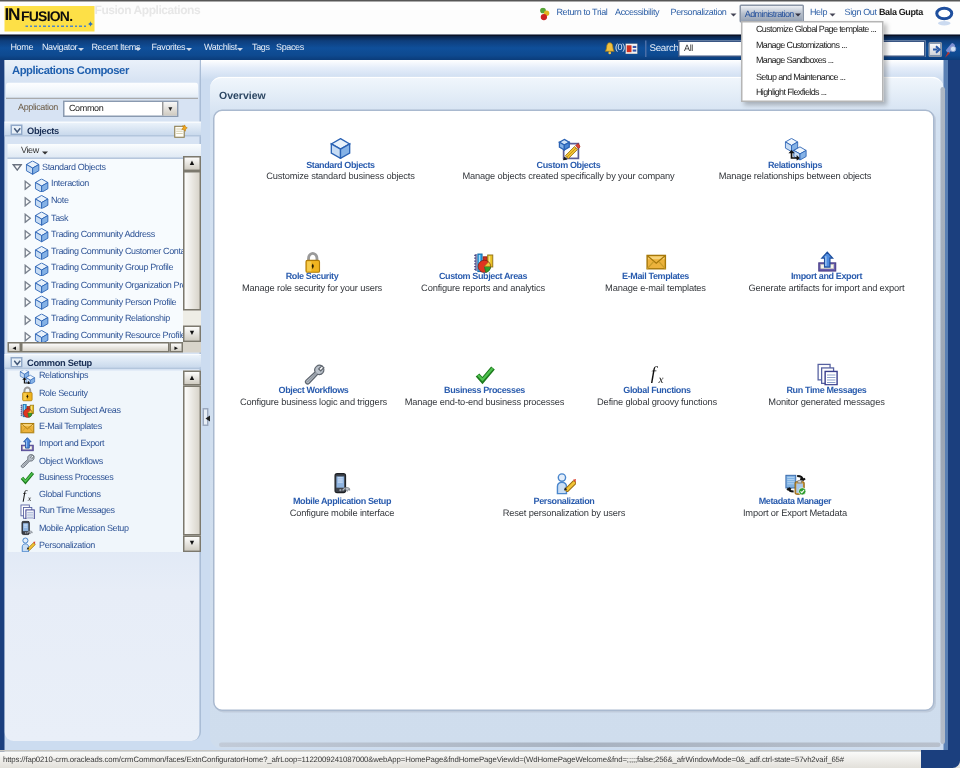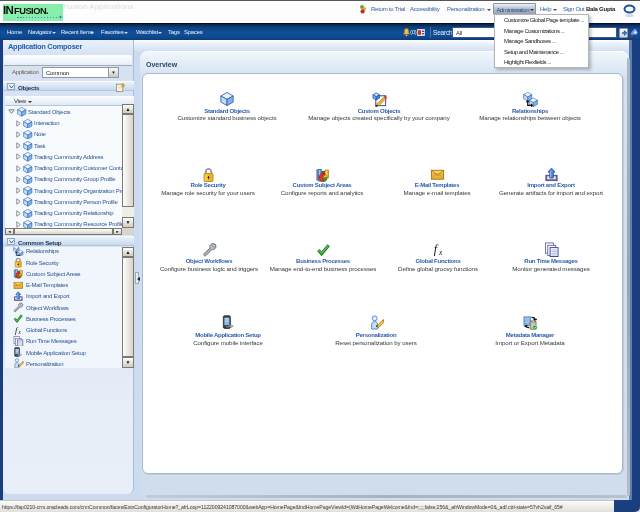--- a/index.html
+++ b/index.html
@@ -9,21 +9,21 @@
   .abs { position:absolute; }
   .lnk { color:#2d5fa6; }
   svg { display:block; }
 </style>
 </head>
 <body>
 
 <div class="abs" style="left:0;top:0;width:640px;height:23px;background:#fdfdfd;border-top:1px solid #565656;">
   <div class="abs" style="left:63px;top:1px;font-size:8px;color:#e7e7e7;font-weight:bold;letter-spacing:-0.3px;">Fusion Applications</div>
 
-  <div class="abs" style="left:3px;top:3px;width:60px;height:17px;background:#86efac;">
+  <div class="abs" style="left:3px;top:3px;width:60px;height:17px;background:#fde047;">
     <span class="abs" style="left:0;top:0px;font-size:11.5px;font-weight:bold;color:#0d0d0d;letter-spacing:-0.8px;">IN</span>
     <span class="abs" style="left:11px;top:2px;font-size:9.3px;font-weight:bold;color:#0d0d0d;letter-spacing:-0.5px;">FUSION.</span>
     <div class="abs" style="left:14px;top:12.5px;width:41px;height:1.6px;background-image:repeating-linear-gradient(90deg,#4f86c6 0,#4f86c6 1.5px,transparent 1.5px,transparent 3px);"></div>
     <div class="abs" style="left:55px;top:11px;width:5px;height:5px;color:#2a6fc0;font-size:5.5px;line-height:5px;">✦</div>
   </div>
 
   <svg class="abs" style="left:359px;top:4px" width="8" height="9" viewBox="0 0 8 9">
     <circle cx="3" cy="2" r="1.9" fill="#56a436"></circle>
     <circle cx="5.4" cy="3.8" r="1.8" fill="#e0b420"></circle>
     <circle cx="3.6" cy="6.4" r="2.1" fill="#cc2222"></circle>
@@ -92,21 +92,21 @@
     <path d="M1 10.5 L3 6.5 L4.2 7.5 Z" fill="#c03028"></path>
   </svg>
 </div>
 
 <div class="abs" style="left:0;top:40px;width:640px;height:460px;background:linear-gradient(#ffffff 0px,#e6eefa 5px,#ccdcf0 13px,#ccdcf0 100%);"></div>
 <div class="abs" style="left:0;top:40px;width:3px;height:463px;background:#1b3f7e;"></div>
 <div class="abs" style="left:632px;top:40px;width:8px;height:472px;background:#1b3f7e;"></div>
 <div class="abs" style="left:629px;top:40px;width:3px;height:460px;background:#5a80b4;"></div>
 
 <div class="abs" style="left:3px;top:40px;width:131px;height:454px;background:linear-gradient(#eaf1fa 0px,#d7e3f3 14px,#d7e3f3 60%,#e7edf7 78%,#e9eff8 100%);border-right:1px solid #aabdd6;border-radius:0 0 6px 6px;">
-  <div class="abs" style="left:5px;top:1.5px;font-size:7.5px;font-weight:bold;color:#1f5fae;letter-spacing:-0.3px;">Application Composer</div>
+  <div class="abs" style="left:5px;top:1.5px;font-size:7.5px;font-weight:bold;color:#1f5fae;letter-spacing:-0.3px;">Applications Composer</div>
   <div class="abs" style="left:1px;top:15px;width:128px;height:11px;background:linear-gradient(#fdfeff,#eef4fa 70%,#e2ebf5);border-bottom:1px solid #a9aaac;border-radius:2px 2px 0 0;"></div>
 
   <div class="abs t6" style="left:9px;top:29px;color:#6b5b45;">Application</div>
   <div class="abs" style="left:39px;top:26.5px;width:77px;height:11px;background:#fff;border:1px solid #8a9ab0;">
     <span class="abs t6" style="left:3px;top:2px;color:#222;">Common</span>
     <span class="abs" style="right:0px;top:0px;width:10px;height:9px;background:linear-gradient(#f8f8f8,#cfcac0);border-left:1px solid #999;text-align:center;font-size:4.5px;color:#222;line-height:9px;">▼</span>
   </div>
 
   <div class="abs" style="left:0px;top:41px;width:131px;height:10px;background:linear-gradient(#eaf2fa,#c9d9ec);border-top:1px solid #f8fbfe;border-bottom:1px solid #b3c6dd;">
     <span class="abs" style="left:4px;top:1px;width:8px;height:7px;background:#e8f0f8;border:1px solid #90a8c8;"></span>

